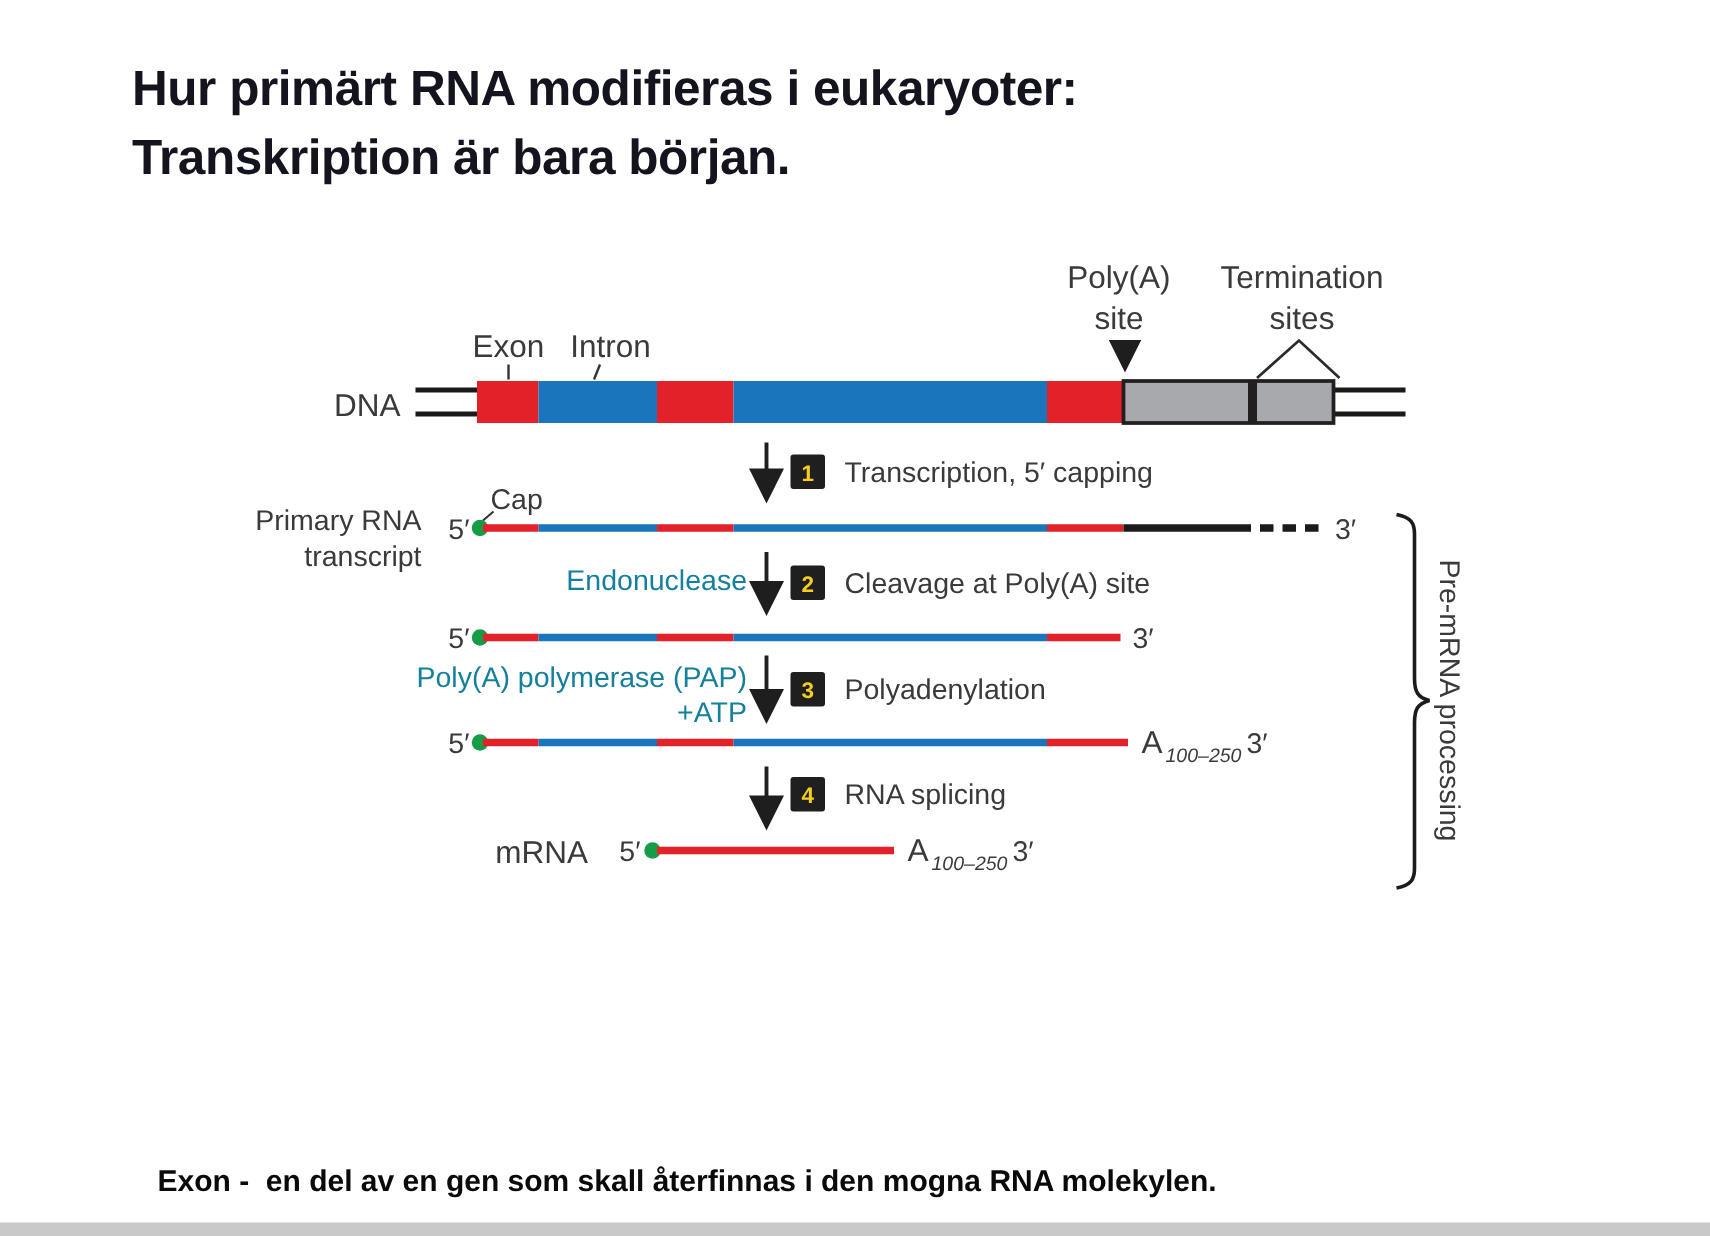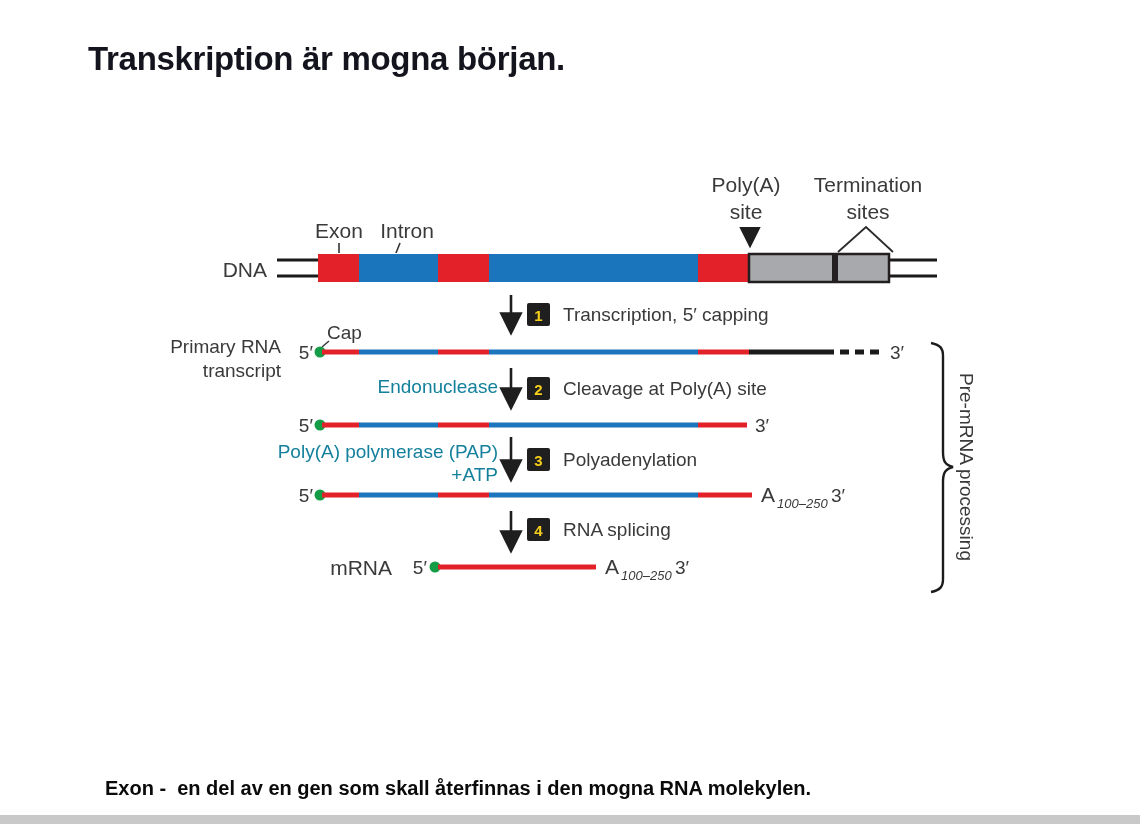--- a/index.html
+++ b/index.html
@@ -33,21 +33,22 @@
   .prime { fill:#3a3a3a; font-size:19px; }
   .stepnum { fill:#f5cf1b; font-size:15px; font-weight:700; }
   .sub   { fill:#3a3a3a; font-size:13px; font-style:italic; }
 </style>
 </head>
 <body>
 
 <div class="slide">
 
   <div class="title">
-    <div>Transkription är mogna början.</div>
+    <div>Hur primärt RNA modifieras i eukaryoter:</div>
+    <div>Transkription är bara början.</div>
   </div>
 
   <svg class="diagram" width="1140" height="824" viewBox="0 0 1140 824">
     <defs>
       <marker id="ah" viewBox="0 0 10 10" refX="8" refY="5" markerWidth="9" markerHeight="9" orient="auto-start-reverse">
         <path d="M0,0 L10,5 L0,10 z" fill="#1e1e1e"></path>
       </marker>
     </defs>
 
     <g stroke="#1a1a1a" stroke-width="3.2">

